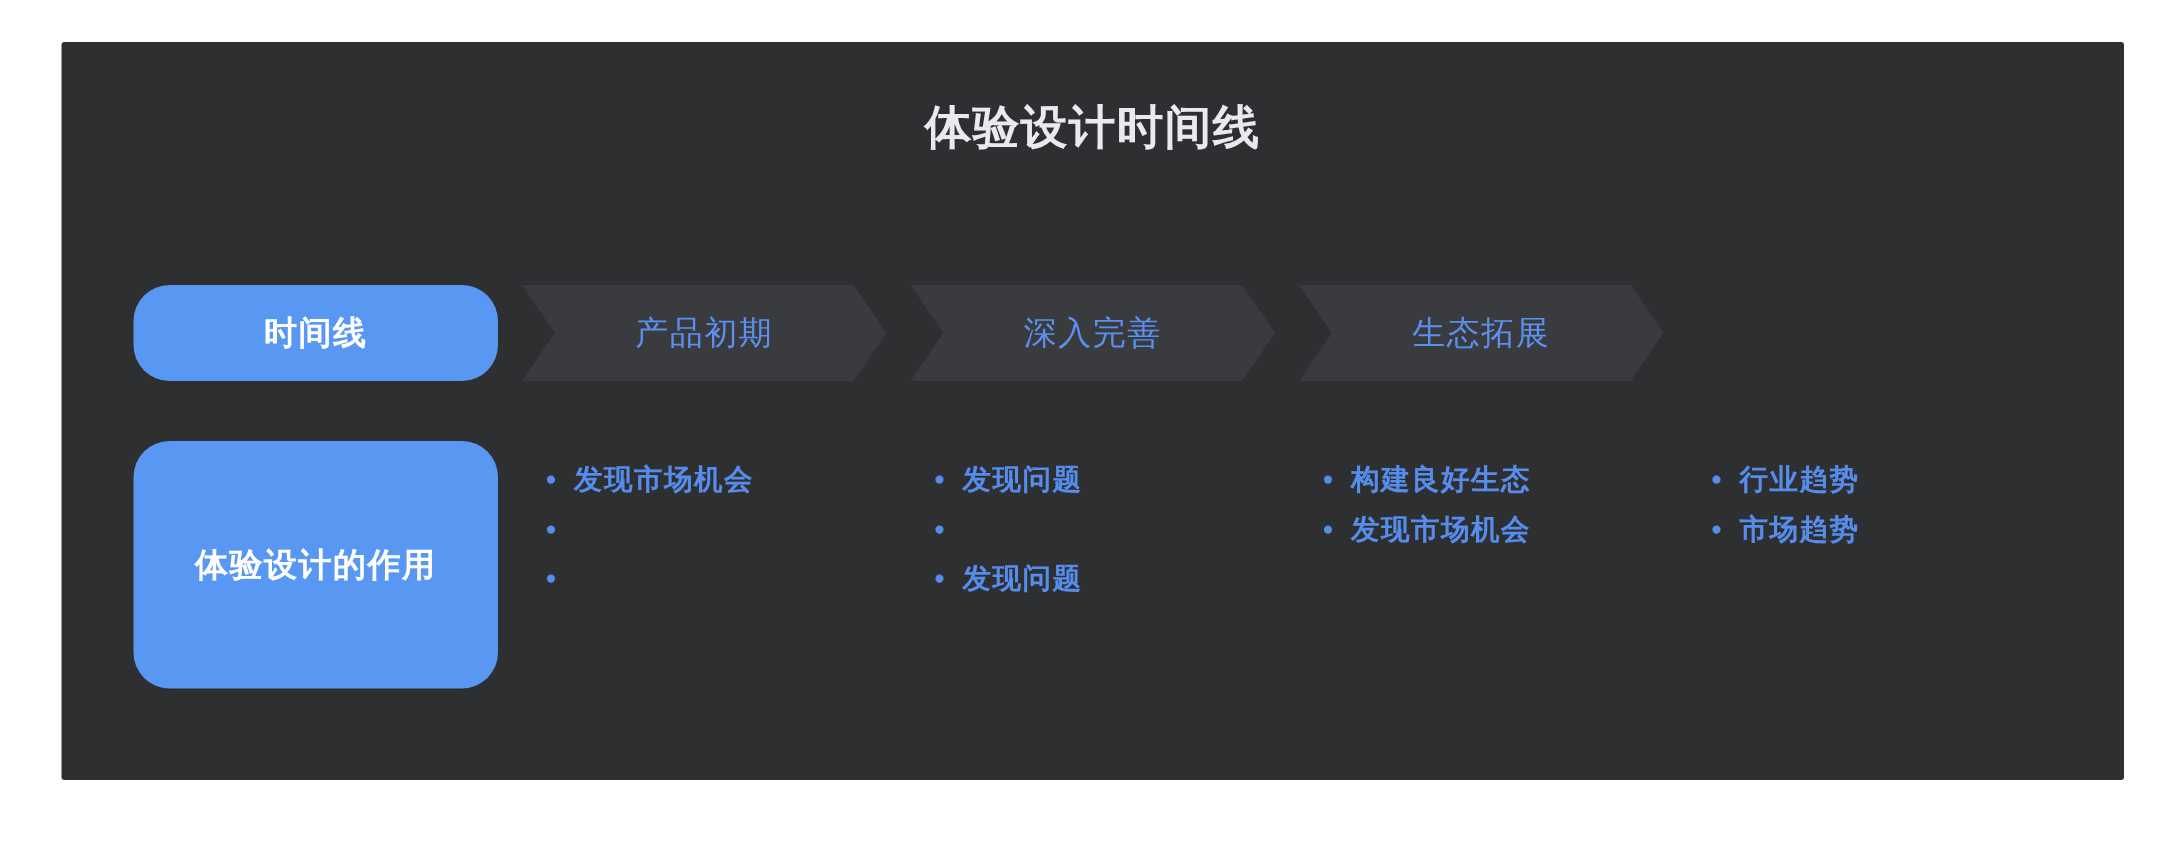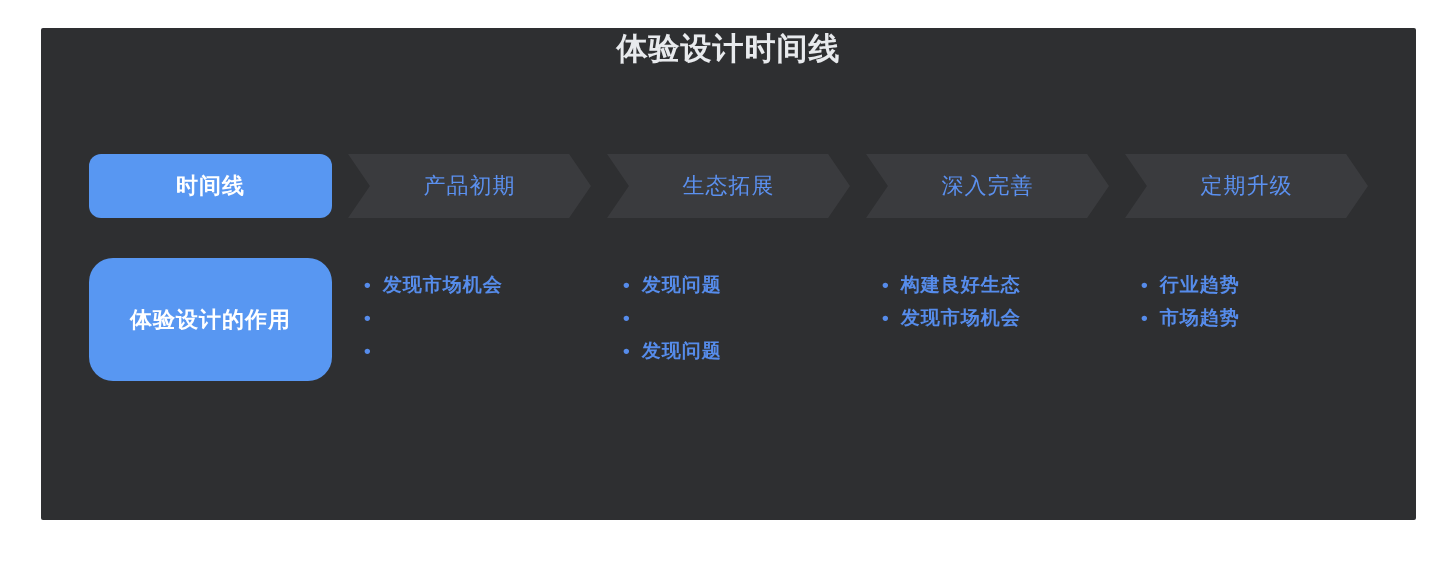--- a/index.html
+++ b/index.html
@@ -12,36 +12,37 @@
   .canvas { position: relative; width: 1452px; height: 566px; }
   .card {
     position: absolute;
     left: 41px; top: 28px;
     width: 1375px; height: 492px;
     background: #2e2f31;
     border-radius: 2px;
     padding: 0 48px;
   }
   .title {
+    margin-top: 36px;
     text-align: center;
     color: #e8eaed;
     font-size: 31px;
     font-weight: 700;
     letter-spacing: 1px;
   }
   .stage-row {
     margin-top: 84px;
     display: grid;
     grid-template-columns: repeat(5, 1fr);
     column-gap: 16px;
     height: 64px;
   }
   .stage-pill {
     background: #5897f2;
-    border-radius: 12px;
+    border-radius: 24px;
     display: flex;
     align-items: center;
     justify-content: center;
     color: #ffffff;
     font-size: 22px;
     font-weight: 700;
     letter-spacing: 1px;
   }
   .stage-arrow {
     background: #3a3b3e;
@@ -57,21 +58,21 @@
   .content-row {
     margin-top: 40px;
     display: grid;
     grid-template-columns: repeat(5, 1fr);
     column-gap: 16px;
     min-height: 165px;
   }
   .role-box {
     background: #5897f2;
     border-radius: 24px;
-    height: 123px;
+    height: 165px;
     display: flex;
     align-items: center;
     justify-content: center;
     color: #ffffff;
     font-size: 22px;
     font-weight: 700;
     letter-spacing: 1px;
   }
   .bullet-list {
     list-style: none;
@@ -103,27 +104,24 @@
     <div class="title">体验设计时间线</div>
 
     <div class="stage-row">
       <div class="stage-pill">
         <span>时间线</span>
       </div>
       <div class="stage-arrow">
         <span>产品初期</span>
       </div>
       <div class="stage-arrow">
-        <span>生态拓展</span>
-      </div>
-      <div class="stage-arrow">
         <span>深入完善</span>
       </div>
       <div class="stage-arrow">
-        <span>定期升级</span>
+        <span>生态拓展</span>
       </div>
     </div>
 
     <div class="content-row">
 
       <div class="role-box">
         <span>体验设计的作用</span>
       </div>
 
       <ul class="bullet-list">

